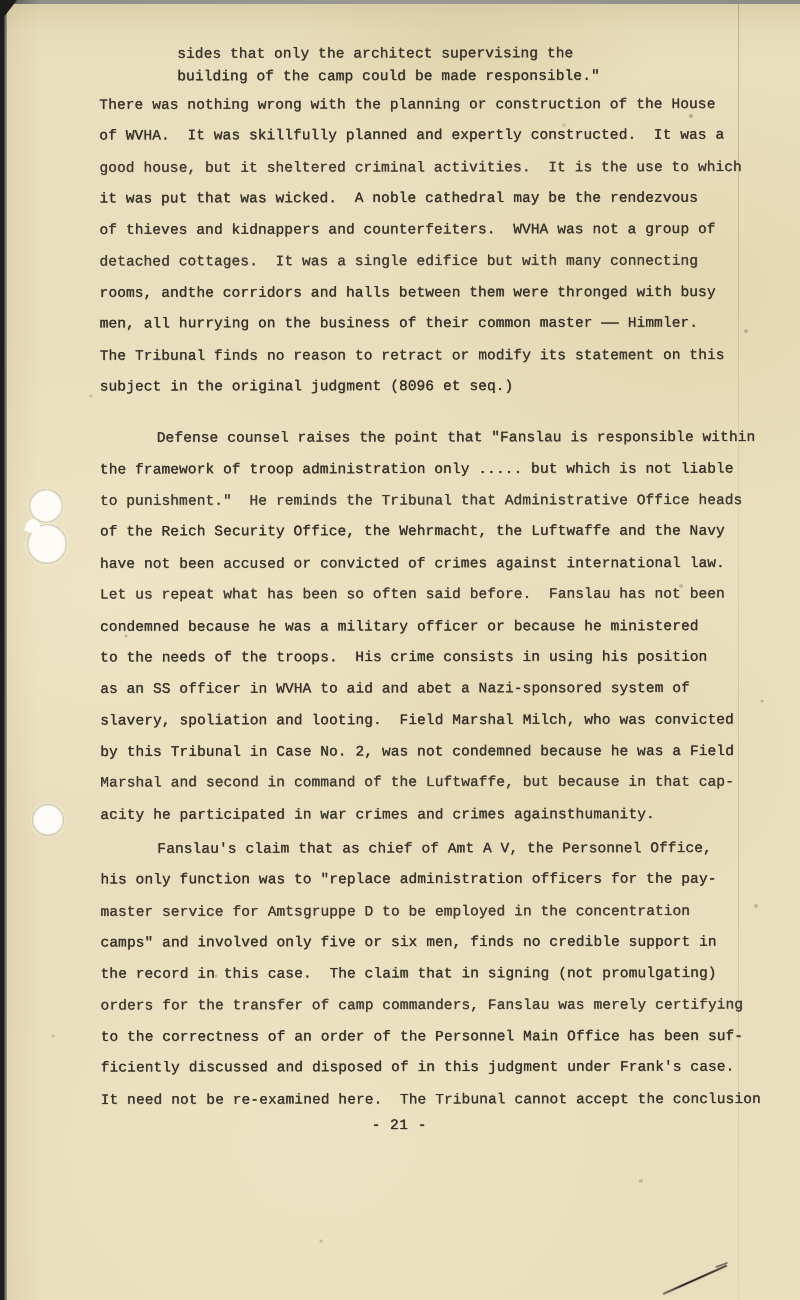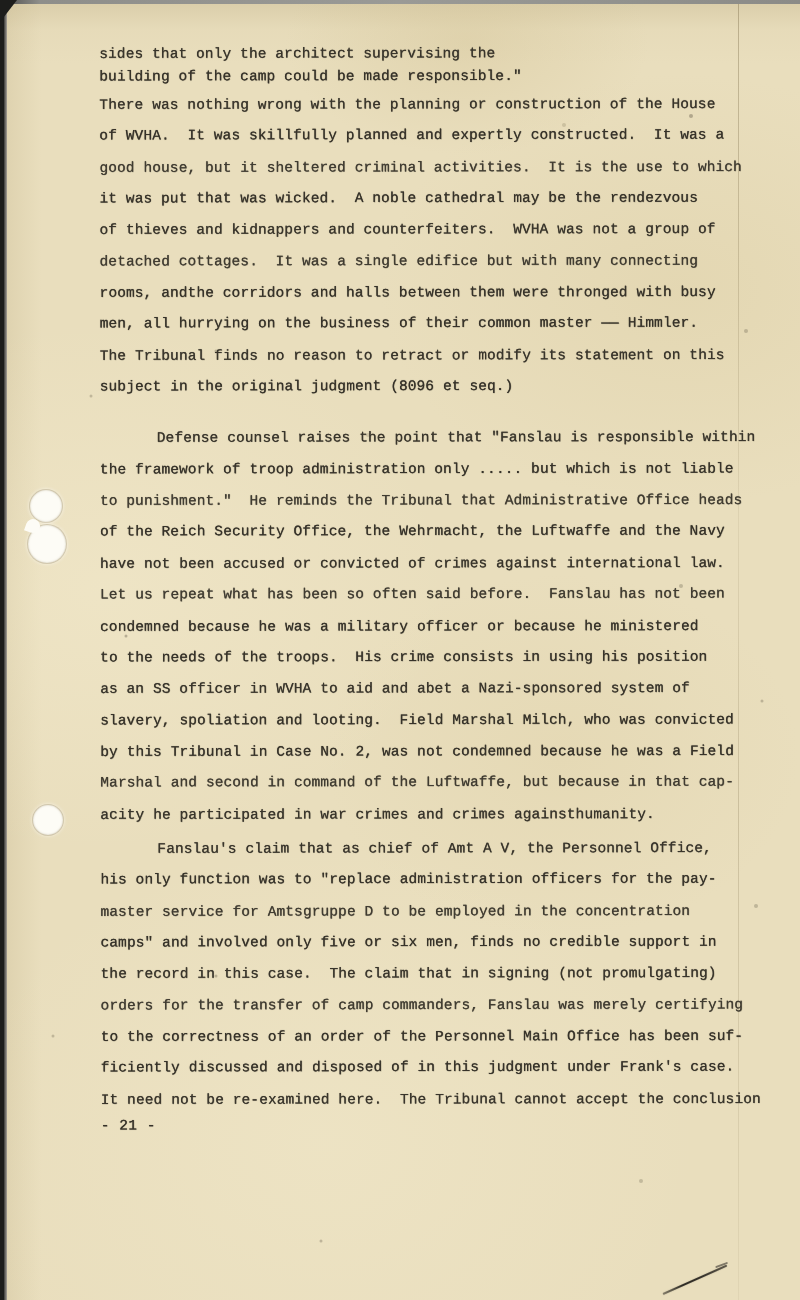--- a/index.html
+++ b/index.html
@@ -75,29 +75,29 @@
   }
   .tline{
     white-space:pre;
     line-height:31.35px;
     letter-spacing:0.1px;
   }
   .tline:nth-child(odd){transform:translateY(0.4px);}
   .tline:nth-child(3n){opacity:.94;}
   .tline:nth-child(4n+1){opacity:.98;}
   .quote .tline{line-height:22.5px;}
-  .quote{}
+  .quote{margin-left:78px;}
   .para-1{margin-top:2px;}
   .para-2{margin-top:20px;}
   .para-3{margin-top:3px;}
   .para.indent .tline:first-child{padding-left:57px;}
   .pagenum{
     margin-top:-2px;
     line-height:24px;
-    text-align:left;
+    text-align:center;
     padding-right:85px;
     letter-spacing:0.5px;
   }
   
   .pencil-main{
     position:absolute;left:656px;top:1289px;width:70px;height:2px;border-radius:2px;
     background:linear-gradient(90deg, rgba(50,46,38,.55), #2e2b24 30%, #35312a 60%, rgba(50,46,38,.75));
     transform:rotate(-24deg);transform-origin:left center;
     box-shadow:0 0 1px rgba(60,56,46,.5);
   }

